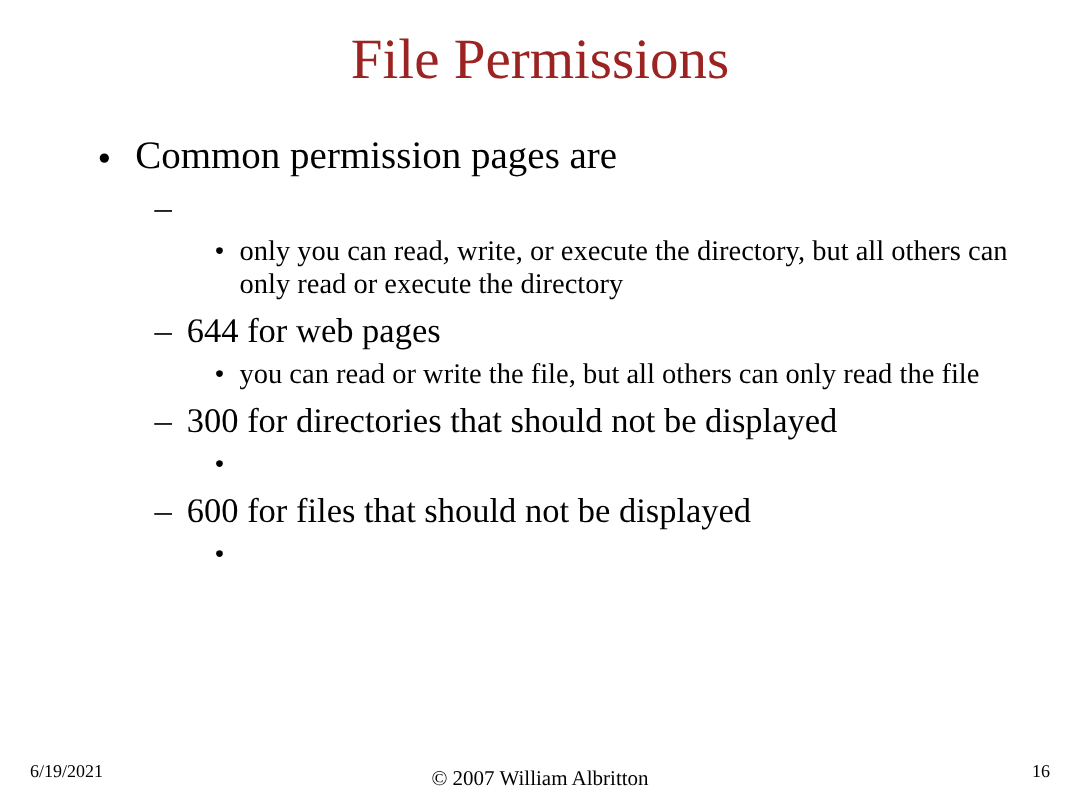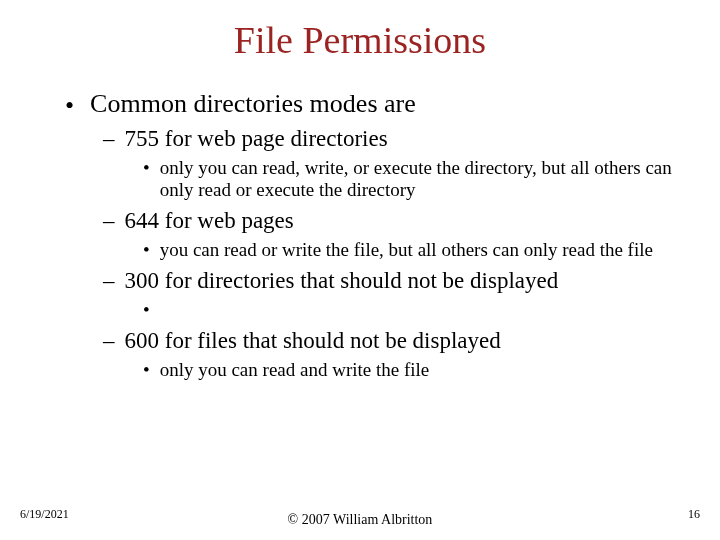--- a/index.html
+++ b/index.html
@@ -92,26 +92,25 @@
 </head>
 <body>
 
 <div class="slide">
   <div class="title">File Permissions</div>
 
   <div class="content">
 
     <div class="l1">
       <span class="bullet1">•</span>
-      <span class="text1">Common directories modes are</span>
+      <span class="text1">Common permission pages are</span>
     </div>
 
     <div class="l2">
       <span class="bullet2">–</span>
-      <span class="text2">755 for web page directories</span>
     </div>
     <div class="l3">
       <span class="bullet3">•</span>
       <span class="text3">only you can read, write, or execute the directory, but all others can only read or execute the directory</span>
     </div>
 
     <div class="l2">
       <span class="bullet2">–</span>
       <span class="text2">644 for web pages</span>
     </div>
@@ -127,21 +126,20 @@
     <div class="l3">
       <span class="bullet3">•</span>
     </div>
 
     <div class="l2">
       <span class="bullet2">–</span>
       <span class="text2">600 for files that should not be displayed</span>
     </div>
     <div class="l3">
       <span class="bullet3">•</span>
-      <span class="text3">only you can read and write the file</span>
     </div>
 
   </div>
 
   <div class="footer">
     <div class="footer-left">6/19/2021</div>
     <div class="footer-center">© 2007 William Albritton</div>
     <div class="footer-right">16</div>
   </div>
 </div>

